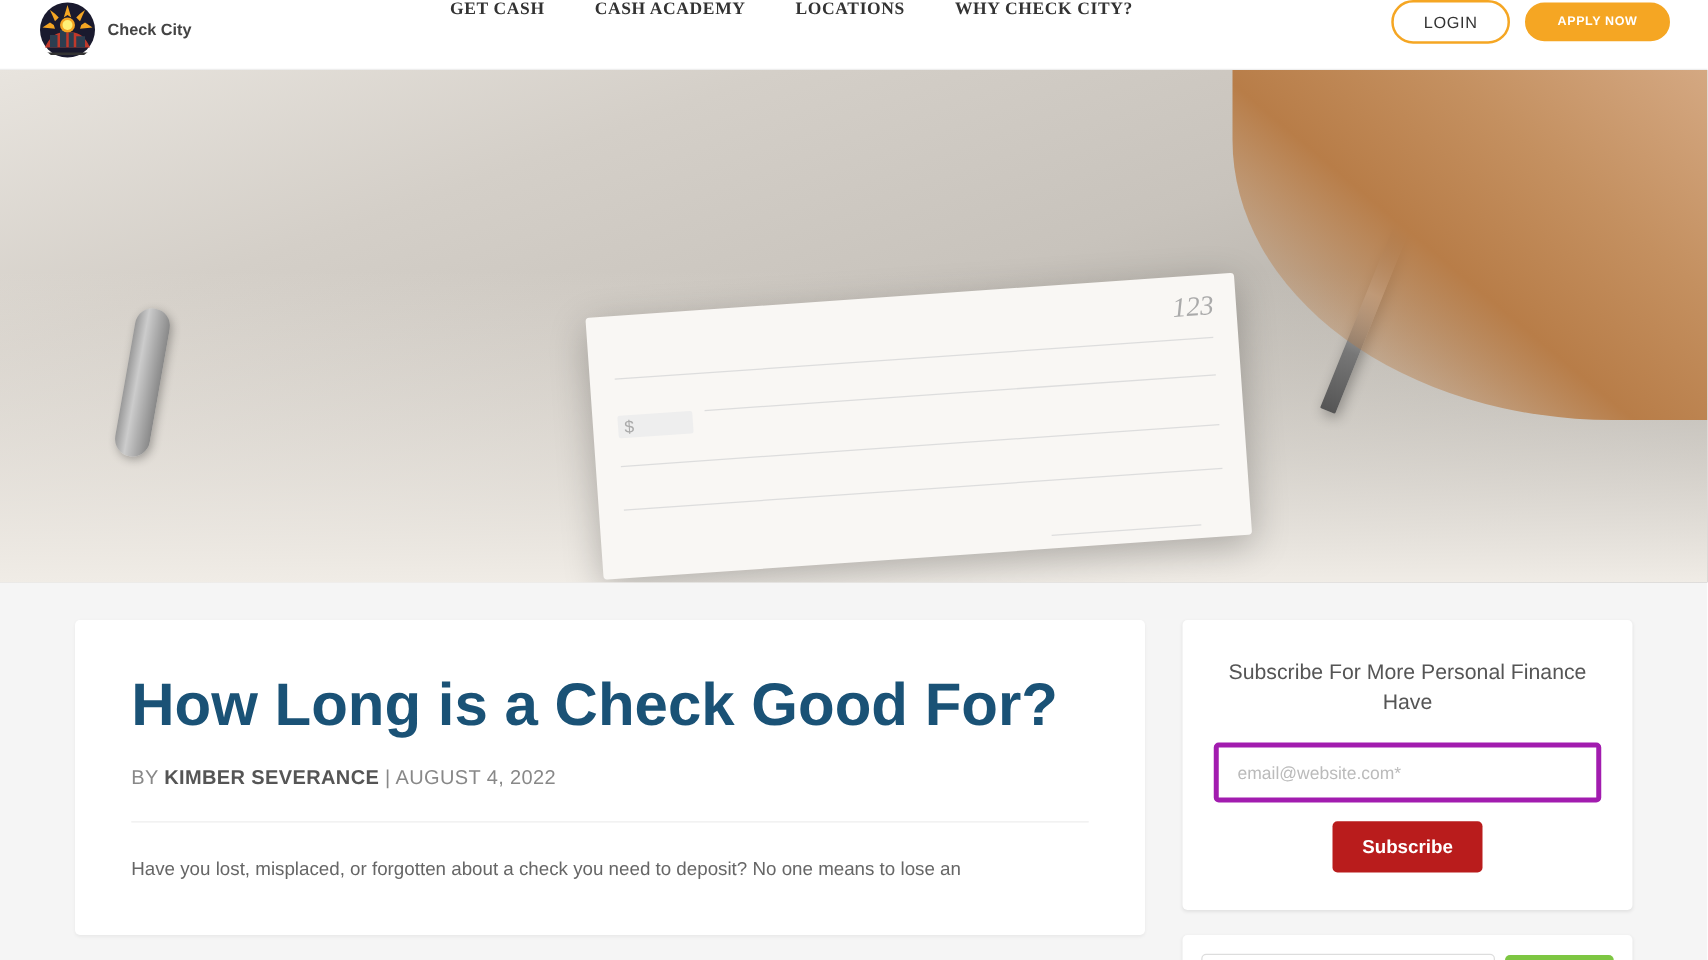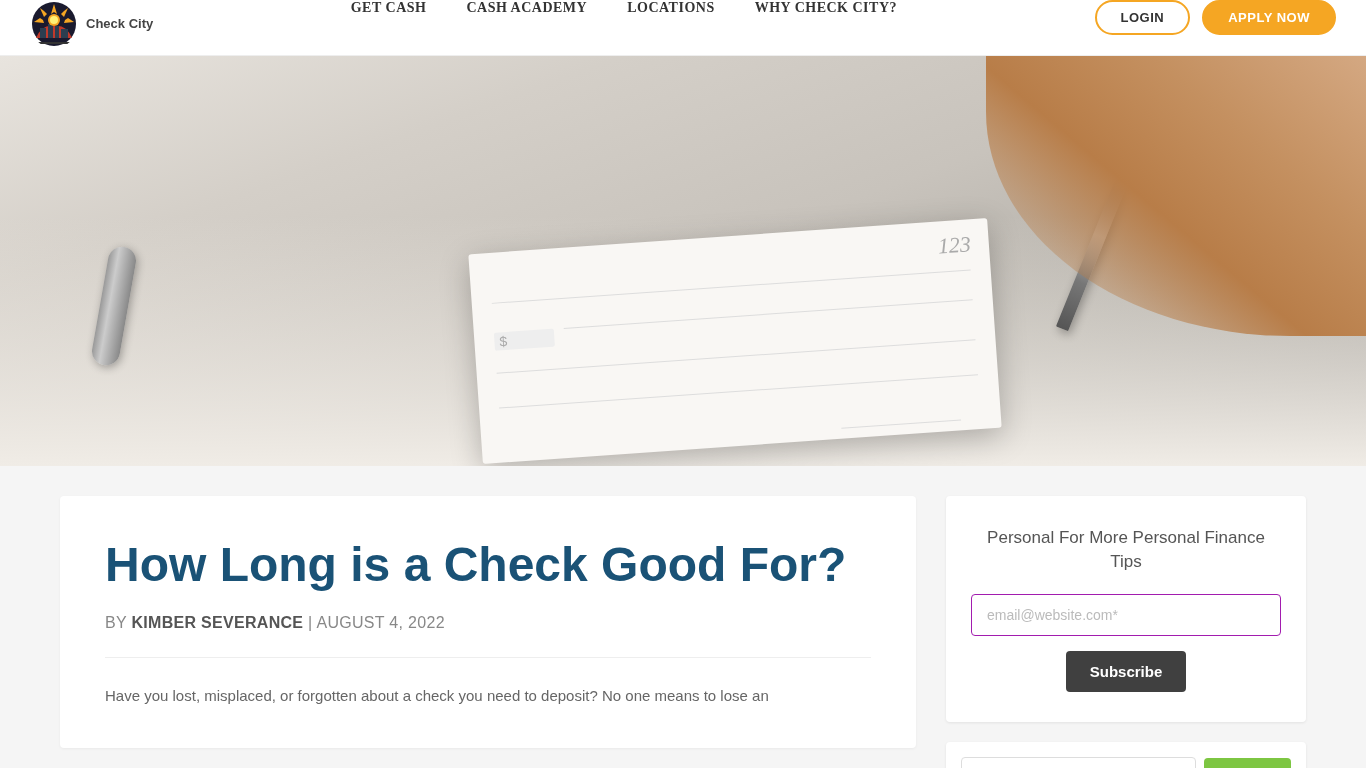--- a/index.html
+++ b/index.html
@@ -82,32 +82,32 @@
       align-items: center;
     }
 
     .btn-login {
       padding: 8px 24px;
       border: 2px solid #f5a623;
       border-radius: 25px;
       background: transparent;
       color: #333;
       font-size: 13px;
-      font-weight: 700;
+      font-weight: 400;
       cursor: pointer;
       letter-spacing: 0.5px;
     }
 
     .btn-apply {
       padding: 8px 24px;
       border: 2px solid #f5a623;
       border-radius: 25px;
       background: #f5a623;
       color: #fff;
-      font-size: 13px;
+      font-size: 10px;
       font-weight: 600;
       cursor: pointer;
       letter-spacing: 0.5px;
     }
 
     
     .hero {
       width: 100%;
       height: 410px;
       background: linear-gradient(135deg, #d0cfc8 0%, #b8b5ae 20%, #e8e4de 40%, #c5c0b8 60%, #a8a49e 80%, #888480 100%);
@@ -210,37 +210,37 @@
       font-size: 17px;
       color: #555;
       text-align: center;
       margin-bottom: 20px;
       line-height: 1.4;
     }
 
     .subscribe-input {
       width: 100%;
       padding: 12px 15px;
-      border: 1px solid #a21caf;
+      border: 4px solid #a21caf;
       border-radius: 4px;
       font-size: 14px;
       color: #999;
       margin-bottom: 15px;
       outline: none;
     }
 
     .subscribe-input::placeholder {
       color: #bbb;
     }
 
     .btn-subscribe {
       display: block;
       margin: 0 auto;
       padding: 12px 24px;
-      background: #404040;
+      background: #b91c1c;
       color: #fff;
       border: none;
       border-radius: 4px;
       font-size: 15px;
       font-weight: 600;
       cursor: pointer;
     }
 
     .search-box {
       background: #fff;
@@ -359,21 +359,21 @@
         <span> | </span>
         <span class="date">AUGUST 4, 2022</span>
       </div>
       <div class="article-divider"></div>
       <p class="article-body">Have you lost, misplaced, or forgotten about a check you need to deposit? No one means to lose an</p>
     </article>
 
     <aside class="sidebar">
 
       <div class="subscribe-box">
-        <p class="subscribe-title">Personal For More Personal Finance Tips</p>
+        <p class="subscribe-title">Subscribe For More Personal Finance Have</p>
         <input class="subscribe-input" type="email" placeholder="email@website.com*" style="">
         <button class="btn-subscribe">Subscribe</button>
       </div>
 
       <div class="search-box">
         <input class="search-input" type="text" placeholder="Search..." style="">
         <button class="btn-search">Search</button>
       </div>
 
     </aside>

